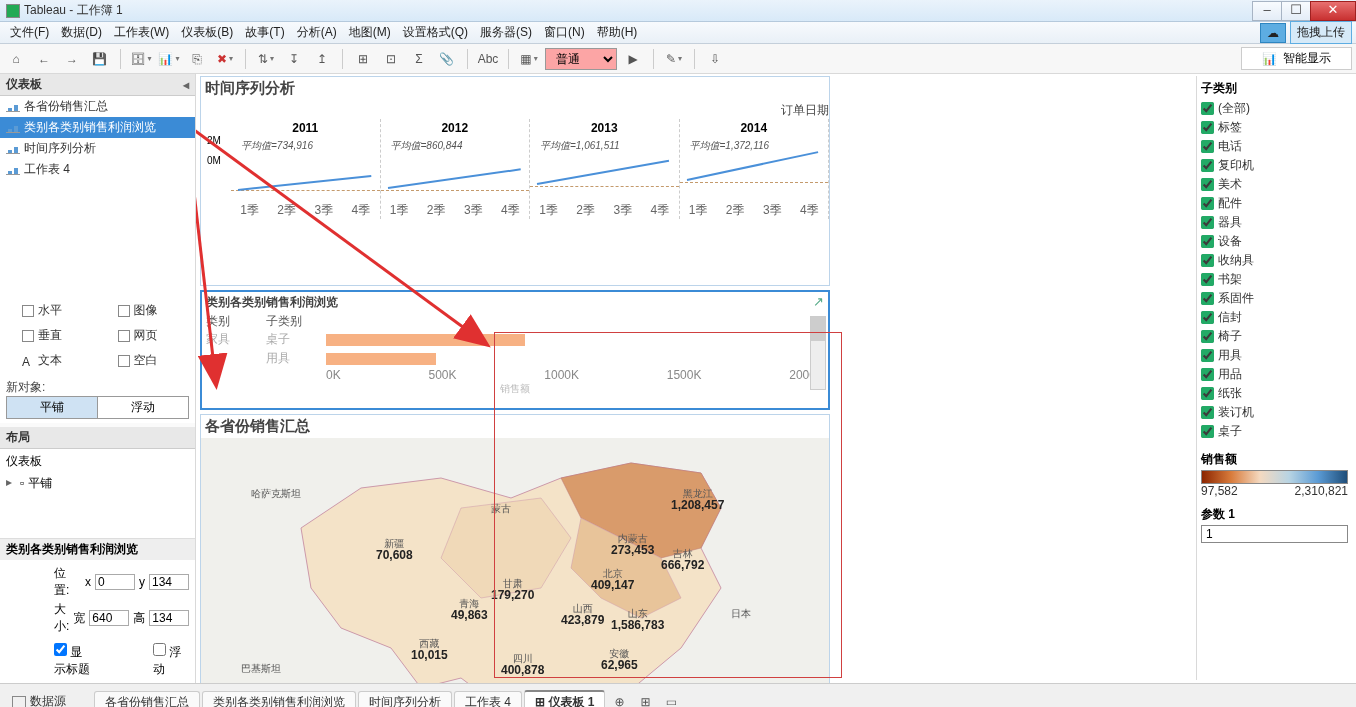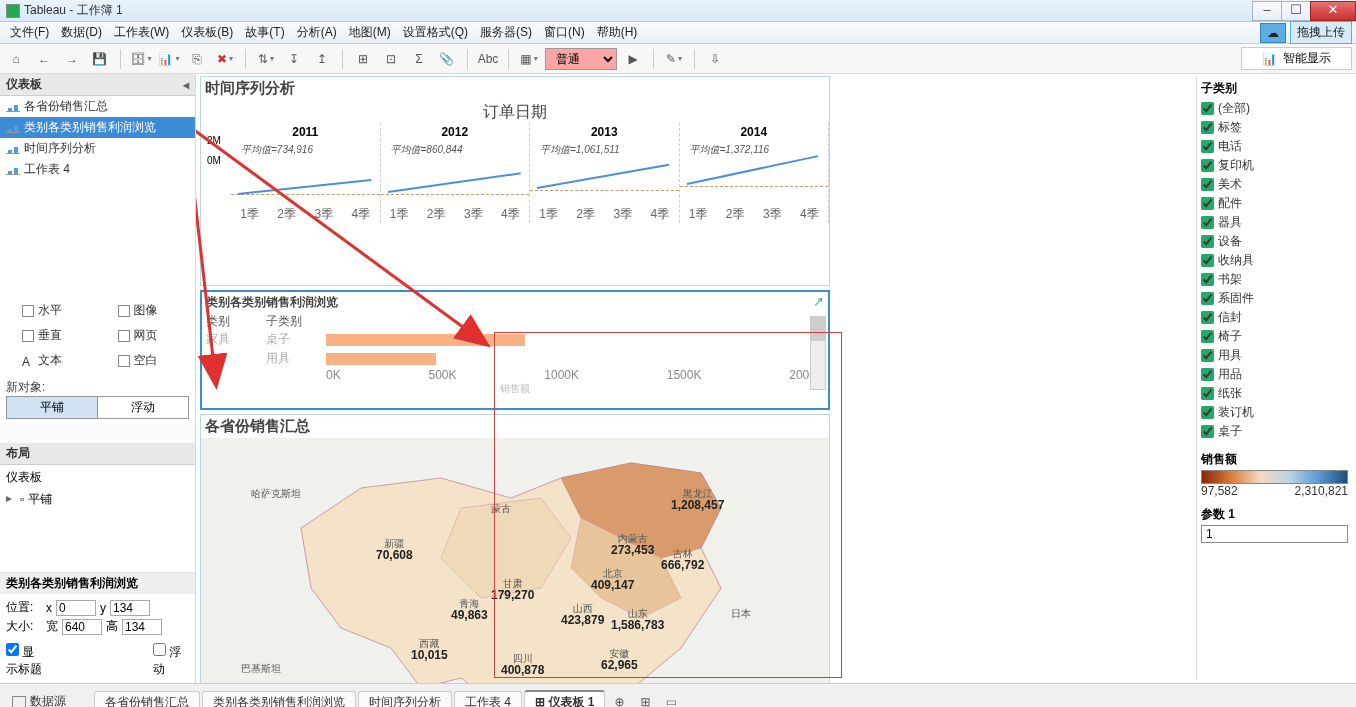--- a/index.html
+++ b/index.html
@@ -50,21 +50,21 @@
 .btn-row button.active { background: #cfe2f3; }
 
 .layout-section { background:#fff; padding:4px 6px; flex:1; }
 .layout-tree { padding:4px 0; }
 .layout-tree .node { padding:1px 0 1px 14px; position:relative; }
 .layout-tree .node::before { content:"▸"; position:absolute; left:0; color:#666; }
 
 .props { background:#fff; padding:4px 6px; border-top:1px solid #ddd; }
 .props .hdr { font-weight:bold; padding:2px 0; background:#eee; margin:-4px -6px 4px; padding:2px 6px; }
 .props .row { display:flex; align-items:center; gap:4px; padding:1px 0; }
-.props .row label { width: 36px; }
+.props .row label { width: 36px; margin-left: 48px; }
 .props input.num { width: 40px; border:1px solid #aaa; padding:0 2px; }
 .props input.num.wide { width: 40px; }
 
 
 .canvas { flex: 1; position: relative; background: #fff; overflow: hidden; }
 .dash-right { width: 156px; border-left: 1px solid #d9d9d9; padding: 2px 4px; background: #fff; overflow-y: auto; }
 .legend-title { font-weight: bold; padding: 2px 0; }
 .chk { display:flex; align-items:center; gap:4px; padding:1px 0; color:#333; }
 .chk input { accent-color:#2a6; }
 
@@ -81,21 +81,21 @@
 .viz.selected { border:2px solid #3b8bd6; }
 
 .ts-zone { left:206px; top:2px; width:630px; height:210px; }
 .ts-inner { display:flex; height:100px; }
 .ts-col { flex:1; border-right:1px dashed #ccc; position:relative; }
 .ts-year { text-align:center; font-weight:bold; padding:2px 0; }
 .ts-line { position:absolute; bottom:28px; left:5%; width:90%; height:2px; background:#4a90d9; transform-origin:left; }
 .ts-dash { position:absolute; bottom:28px; left:0; width:100%; border-top:1px dashed #c49a6c; }
 .ts-avg { position:absolute; top:20px; font-size:10px; color:#555;font-style:italic; }
 .ts-axis-ticks { font-size:9px; color:#666; display:flex; justify-content:space-around; position:absolute; bottom:0; width:100%; }
-.ts-header-date { text-align:center; font-size:16px; color:#444; padding-top:2px; }
+.ts-header-date { text-align:right; font-size:12px; color:#444; padding-top:2px; }
 
 .cat-zone { left:206px; top:216px; width:630px; height:120px; }
 .cat-zone .viz-title { display:flex; }
 .cat-zone .viz-title .ico { margin-left:auto; color:#5a8; font-weight:normal; font-size:13px; }
 .cat-hdr { display:flex; font-size:11px; color:#555; padding:0 4px; }
 .cat-row { display:flex; align-items:center; padding:1px 4px; font-size:11px; color:#aaa; }
 .cat-row .c1 { width:60px; }
 .cat-row .c2 { width:60px; }
 .bar-vis { flex:1; height:14px; position:relative; }
 .bar-fill { position:absolute; left:0; top:1px; height:12px; background:#f7b183; }
@@ -221,21 +221,21 @@
     </div>
 
     <div class="new-obj">
       <div>新对象:</div>
       <div class="btn-row">
         <button class="active">平铺</button>
         <button>浮动</button>
       </div>
     </div>
 
-    <div class="side-section-title" style="margin-top:20px;">布局</div>
+    <div class="side-section-title" style="margin-top:4px;">布局</div>
     <div class="layout-section">
       <div>仪表板</div>
       <div class="layout-tree">
           <div class="node"><span style="margin-right:4px;">▫</span><span>平铺</span></div>
         </div>
     </div>
 
     <div class="props">
       <div class="hdr">类别各类别销售利润浏览</div>
       <div class="row">

